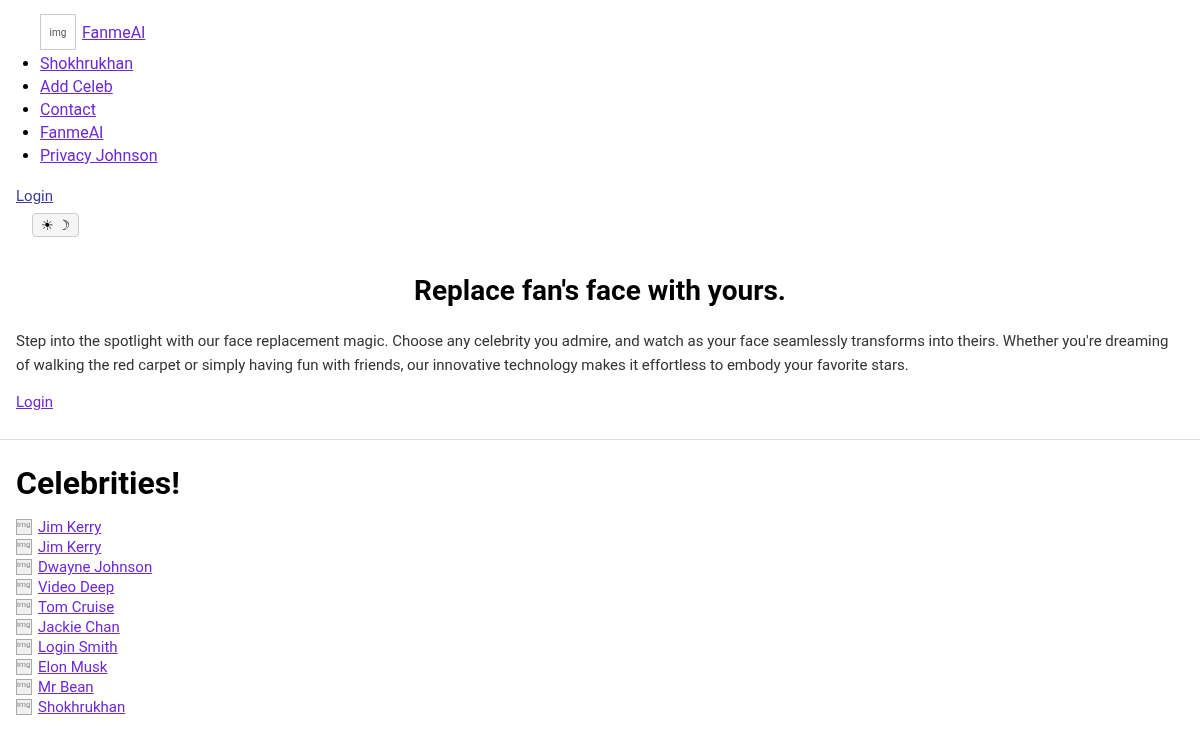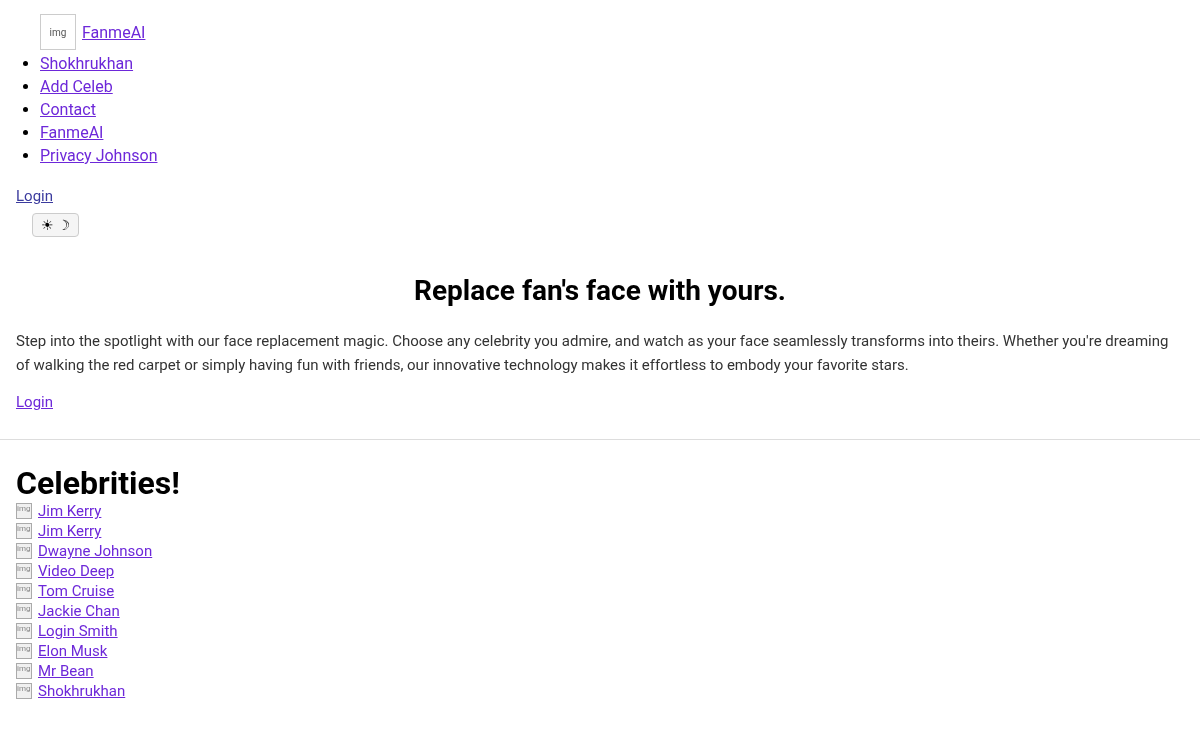--- a/index.html
+++ b/index.html
@@ -105,20 +105,21 @@
       margin: 8px 0;
     }
 
     .celebrities-section {
       padding: 16px 16px;
     }
 
     .celebrities-title {
       font-size: 32px;
       font-weight: 700;
+      margin-bottom: 16px;
     }
 
     .celebrity-list {
       display: flex;
       flex-direction: column;
       gap: 2px;
     }
 
     .celebrity-item {
       display: flex;

